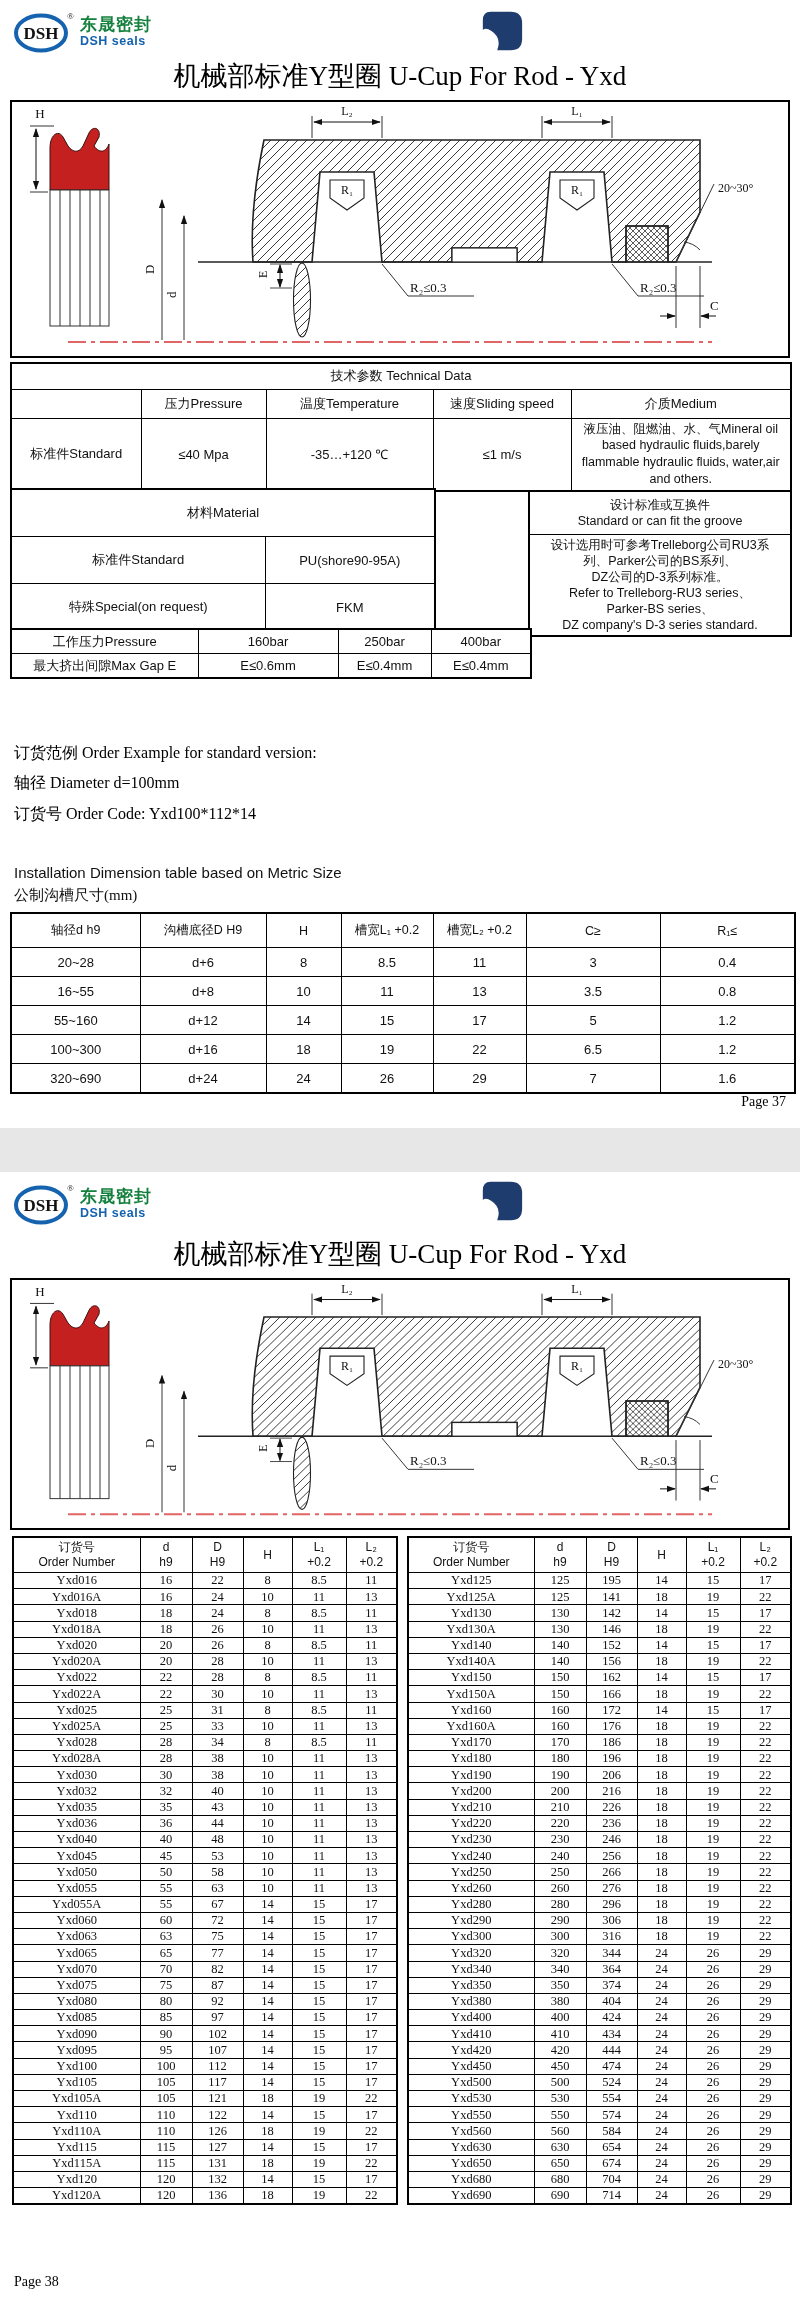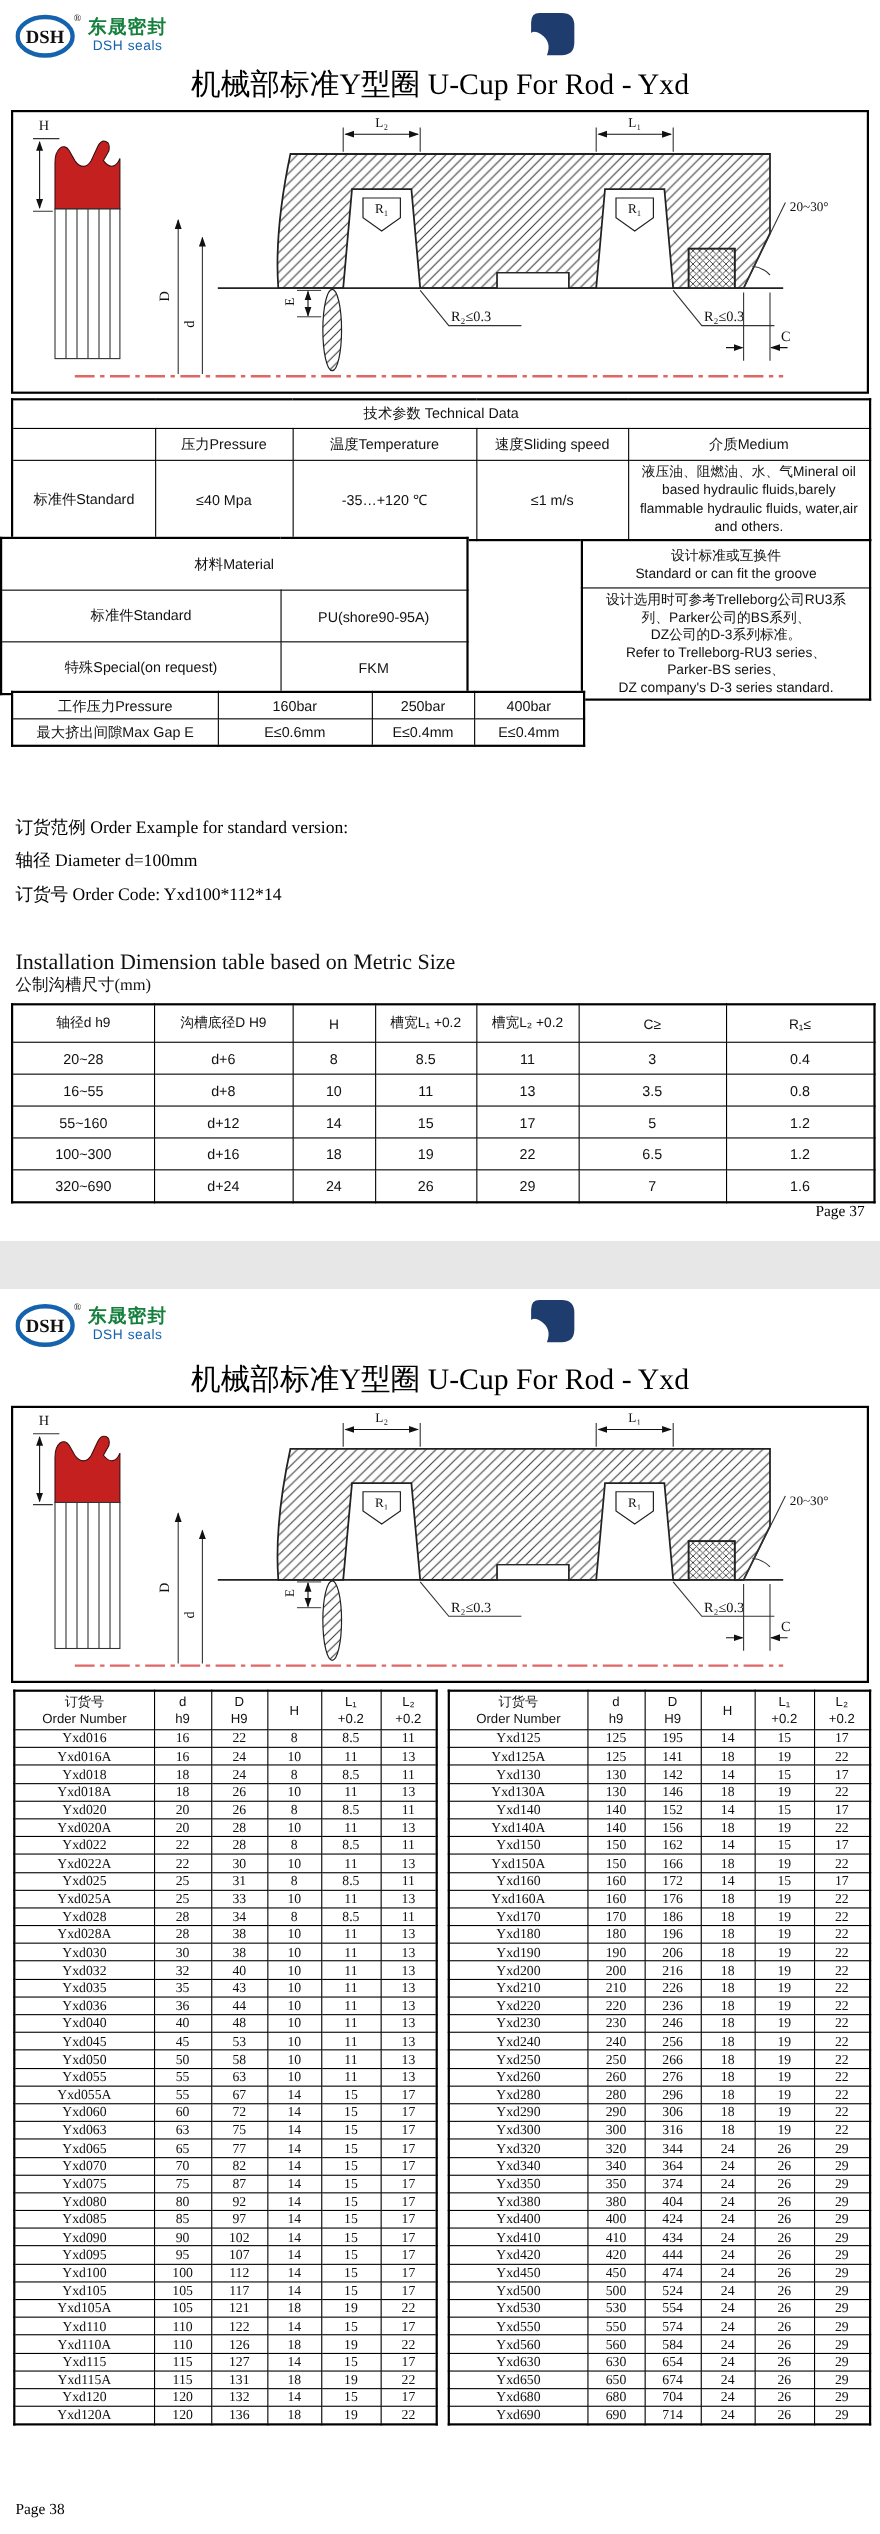--- a/index.html
+++ b/index.html
@@ -5,54 +5,54 @@
   html,body{margin:0;padding:0;background:#fff;}
   body{width:800px;font-family:"Liberation Sans",sans-serif;color:#111;}
   .page{position:relative;width:800px;background:#fff;overflow:hidden;}
   #page1{height:1128px;}
   #page-sep{height:44px;background:#e7e7e7;}
   #page2{height:1132px;}
 
   
   .logo{position:absolute;left:14px;top:10px;display:flex;align-items:center;gap:6px;}
   .logo-cn{font-size:17px;font-weight:bold;color:#15803d;letter-spacing:1px;line-height:1.1;}
-  .logo-en{font-size:12.5px;font-weight:normal;color:#1563ae;letter-spacing:.5px;text-align:center;}
+  .logo-en{font-size:12.5px;font-weight:bold;color:#1563ae;letter-spacing:.5px;}
   .corner-icon{position:absolute;left:479px;top:8px;width:46px;height:46px;}
 
   .doc-title{position:absolute;left:0;right:0;text-align:center;font-family:"Liberation Serif",serif;font-size:27px;color:#000;}
 
   .drawbox{position:absolute;left:10px;width:776px;border:2px solid #000;background:#fff;}
 
   table{border-collapse:collapse;table-layout:fixed;background:#fff;}
   td,th{border:1.5px solid #000;text-align:center;vertical-align:middle;padding:1px 2px;overflow:hidden;}
   table{border:2px solid #000;}
 
   
   .tech{position:absolute;left:10px;top:362px;width:780px;font-size:13px;}
   .tech .cap{height:26px;}
   .tech .hd td{height:26px;}
   .tech .bd td{height:64px;}
   .tech .medium{font-size:12.5px;line-height:1.35;padding:2px 4px;}
 
   
-  .mat{position:absolute;left:0;top:488px;width:424px;font-size:13px;}
+  .mat{position:absolute;left:10px;top:488px;width:424px;font-size:13px;}
   .mat .cap{height:38px;}
   .mat td{height:44px;}
   .design{position:absolute;left:528px;top:490px;width:264px;font-size:12.5px;}
   .design .cap{height:40px;white-space:pre-line;line-height:1.3;}
   .design .bd{height:94px;white-space:pre-line;line-height:1.28;padding:2px 3px;}
 
   
   .gap{position:absolute;left:10px;top:628px;width:492px;font-size:13px;}
   .gap td{height:21px;}
 
   
   .order{position:absolute;left:14px;top:738px;font-family:"Liberation Serif",serif;font-size:16px;line-height:1.9;color:#000;}
 
-  .inst-t1{position:absolute;left:14px;top:864px;font-family:Liberation Serif, serif;font-size:20px;}
+  .inst-t1{position:absolute;left:14px;top:864px;font-family:Liberation Sans, sans-serif;font-size:15px;}
   .inst-t2{position:absolute;left:14px;top:886px;font-family:"Liberation Serif",serif;font-size:15px;}
   .install{position:absolute;left:10px;top:912px;width:780px;font-size:13px;}
   .install th{height:31px;font-weight:400;font-size:12.5px;white-space:nowrap;}
   .install td{height:26px;}
 
   .pagenum{position:absolute;font-family:"Liberation Serif",serif;font-size:14px;color:#000;}
   #pn1{right:14px;top:1094px;}
   #pn2{left:14px;top:1102px;}
 
   

